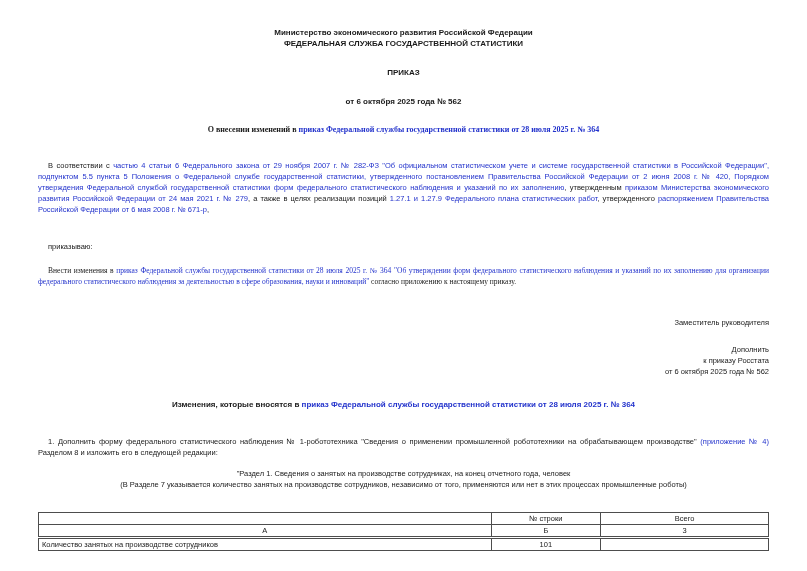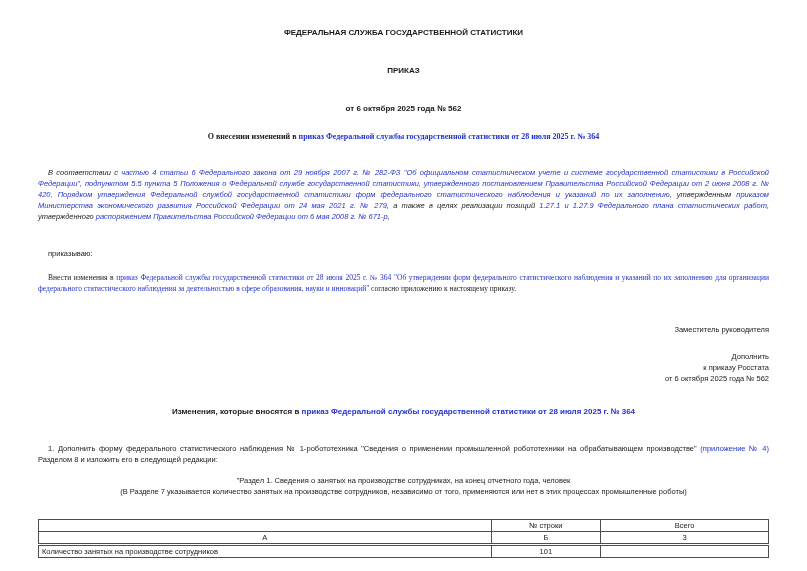--- a/index.html
+++ b/index.html
@@ -8,44 +8,45 @@
     font-family:"Liberation Sans", sans-serif;
     font-size:7.5px;line-height:11px;color:#1a1a1a;
   }
   .page{padding:27px 38px 0 38px;}
   .c{text-align:center;}
   .b{font-weight:bold;}
   .r{text-align:right;}
   .j{text-align:justify;text-indent:10px;}
   .hd{font-size:8px;}
   .doclink{color:#2333cc;}
-  .mt11{margin-top:27px;}
+  .mt11{margin-top:18px;}
   .mt13{margin-top:13px;font-family:Liberation Serif, serif;}
   .mt14{margin-top:26px;}
   .mt17{margin-top:17px;font-family:Liberation Serif, serif;}
-  .mt25{margin-top:25px;font-style:italic;}
+  .mt25{margin-top:25px;}
   .mt30{margin-top:30px;}
   .mt16{margin-top:16px;}
   .mt22{margin-top:22px;}
   .mt26{margin-top:26px;}
   .mt10{margin-top:10px;}
   .indent{text-indent:10px;}
   table.doc{width:100%;border-collapse:collapse;margin-top:22px;table-layout:fixed;border-radius:15px;}
   table.doc td{
     border:1px solid #4d4d4d;height:11px;padding:0 3px;
     font-size:7.5px;line-height:10px;vertical-align:middle;overflow:hidden;
   }
   table.doc tr.code-row td{border-bottom:3px double #4d4d4d;}
   .tc{text-align:center;}
 </style>
 </head>
 <body>
 
 <div class="page">
 
+  <div class="c b hd">Министерство экономического развития Российской Федерации</div>
   <div class="c b hd">ФЕДЕРАЛЬНАЯ СЛУЖБА ГОСУДАРСТВЕННОЙ СТАТИСТИКИ</div>
   <div class="c b hd mt11">ПРИКАЗ</div>
   <div class="c b hd mt11">от 6 октября 2025 года № 562</div>
 
   <div class="c b hd mt17"><span>О внесении изменений в </span><span class="doclink">приказ Федеральной службы государственной статистики от 28 июля 2025 г. № 364</span></div>
 
   <div class="j mt25"><span>В соответствии с </span><span class="doclink">частью 4 статьи 6 Федерального закона от 29 ноября 2007 г. № 282-ФЗ "Об официальном статистическом учете и системе государственной статистики в Российской Федерации", подпунктом 5.5 пункта 5 Положения о Федеральной службе государственной статистики, утвержденного постановлением Правительства Российской Федерации от 2 июня 2008 г. № 420, Порядком утверждения Федеральной службой государственной статистики форм федерального статистического наблюдения и указаний по их заполнению</span><span>, утвержденным </span><span class="doclink">приказом Министерства экономического развития Российской Федерации от 24 мая 2021 г. № 279</span><span>, а также в целях реализации позиций </span><span class="doclink">1.27.1 и 1.27.9 Федерального плана статистических работ</span><span>, утвержденного </span><span class="doclink">распоряжением Правительства Российской Федерации от 6 мая 2008 г. № 671-р</span><span>,</span></div>
 
   <div class="indent mt14">приказываю:</div>
 

